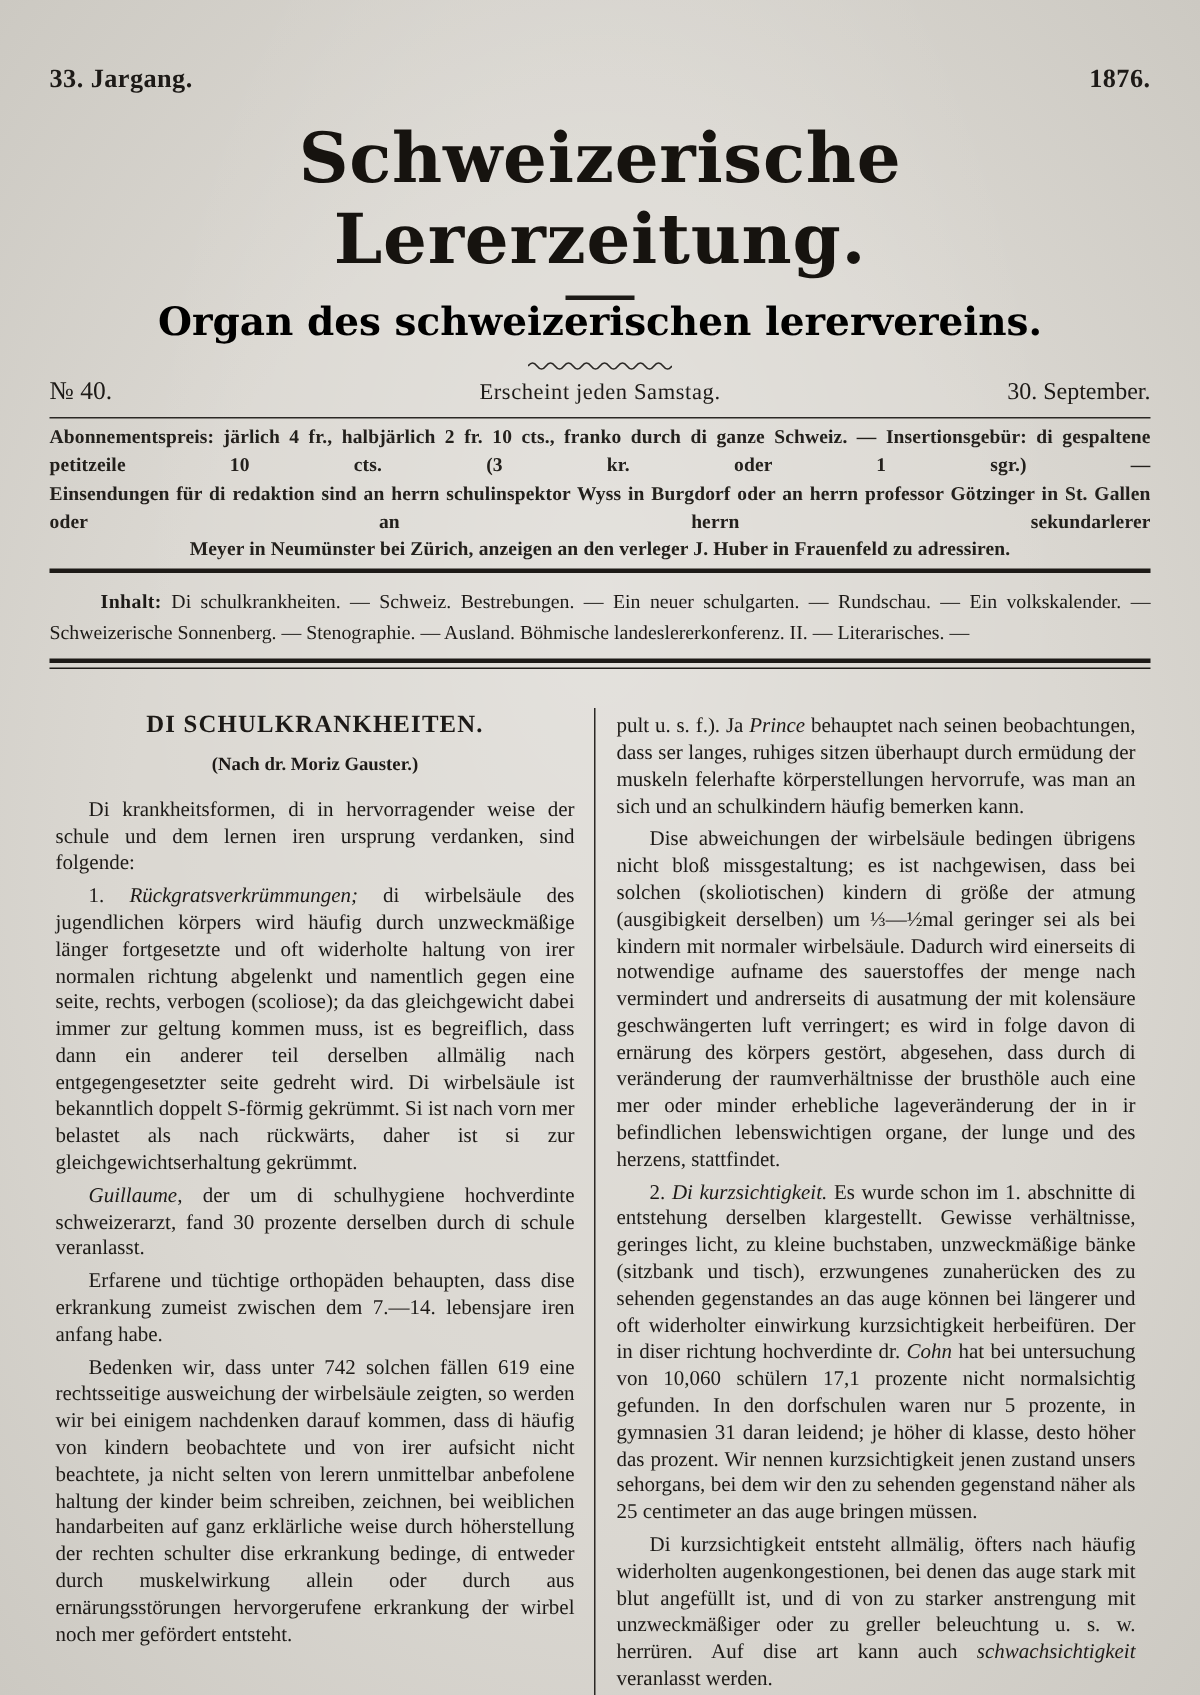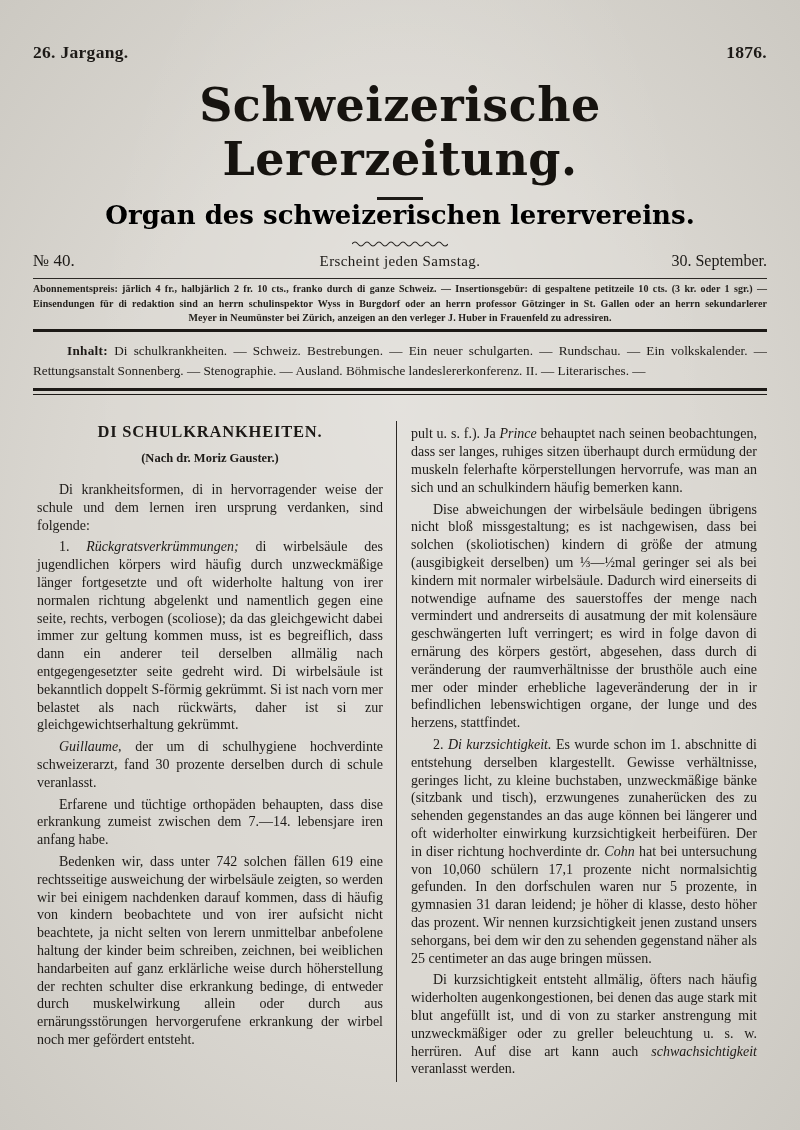--- a/index.html
+++ b/index.html
@@ -29,21 +29,21 @@
     font-size: 26px; color: #000000;
   }
   .wave { display: block; margin: 9px auto 0; }
 
   .issue-row { display: flex; justify-content: space-between; align-items: baseline; margin-top: 3px; font-weight: normal; }
   .issue-number { font-size: 17px; width: 170px; }
   .schedule { font-size: 15px; text-align: center; flex: 1; letter-spacing: .4px; }
   .date { font-size: 16px; width: 170px; text-align: right; }
 
   .rule-thin  { border-top: 1px solid #2b2825; margin-top: 7px; }
-  .imprint { font-size: 10px; font-weight: bold; line-height: 1.45; margin-top: 3px; letter-spacing: .1px; color: #23201c; }
+  .imprint { font-size: 13px; font-weight: bold; line-height: 1.45; margin-top: 3px; letter-spacing: .1px; color: #23201c; }
   .imprint .jl { text-align: justify; text-align-last: justify; }
   .imprint .cl { text-align: center; }
   .rule-thick { border-top: 3px solid #1d1a17; margin-top: 3px; }
 
   .contents { font-size: 13.2px; margin-top: 9px; line-height: 1.55; text-align: justify; text-indent: 34px; }
   .contents .lbl { font-weight: bold; letter-spacing: .3px; }
   .rule-double { margin-top: 7px; height: 3px; border-top: 3px solid #1d1a17; border-bottom: 1px solid #1d1a17; }
 
   
   .columns { display: flex; margin-top: 26px; }
@@ -56,21 +56,21 @@
   p.para { margin: 4px; font-family: Liberation Serif, serif; }
   p.ind { text-indent: 22px; }
   .it { font-style: italic; }
 </style>
 </head>
 <body>
 
 <div class="page">
 
   <div class="mast-row">
-    <span>26. Jargang.</span>
+    <span>33. Jargang.</span>
     <span>1876.</span>
   </div>
 
   <div class="title">Schweizerische Lererzeitung.</div>
   <div class="title-rule"></div>
   <div class="subtitle">Organ des schweizerischen lerervereins.</div>
 
   <svg class="wave" width="96" height="9" viewBox="0 0 96 9">
     <path d="M0,5 q3,-4 6,0 t6,0 t6,0 t6,0 t6,0 t6,0 t6,0 t6,0 t6,0 t6,0 t6,0 t6,0 t6,0 t6,0 t6,0 t6,0" stroke="#2b2825" stroke-width="1.1" fill="none"></path>
   </svg>
@@ -85,21 +85,21 @@
 
   <div class="imprint">
     <div class="jl">Abonnementspreis: järlich 4 fr., halbjärlich 2 fr. 10 cts., franko durch di ganze Schweiz. — Insertionsgebür: di gespaltene petitzeile 10 cts. (3 kr. oder 1 sgr.) —</div>
     <div class="jl">Einsendungen für di redaktion sind an herrn schulinspektor Wyss in Burgdorf oder an herrn professor Götzinger in St. Gallen oder an herrn sekundarlerer</div>
     <div class="cl">Meyer in Neumünster bei Zürich, anzeigen an den verleger J. Huber in Frauenfeld zu adressiren.</div>
   </div>
 
   <div class="rule-thick"></div>
 
   <div class="contents">
-    <span class="lbl">Inhalt:</span><span> Di schulkrankheiten. — Schweiz. Bestrebungen. — Ein neuer schulgarten. — Rundschau. — Ein volkskalender. — Rettungsanstalt Sonnenberg. — Stenographie. — Ausland. Böhmische landeslererkonferenz. II. — Literarisches. —</span>
+    <span class="lbl">Inhalt:</span><span> Di schulkrankheiten. — Schweiz. Bestrebungen. — Ein neuer schulgarten. — Rundschau. — Ein volkskalender. — Schweizerische Sonnenberg. — Stenographie. — Ausland. Böhmische landeslererkonferenz. II. — Literarisches. —</span>
   </div>
 
   <div class="rule-double"></div>
 
   <div class="columns">
     <div class="col col-left">
       <div class="heading">DI SCHULKRANKHEITEN.</div>
       <div class="byline">(Nach dr. Moriz Gauster.)</div>
     <p class="para ind"><span>Di krankheitsformen, di in hervorragender weise der schule und dem lernen iren ursprung verdanken, sind folgende:</span></p>
         <p class="para ind"><span>1. </span><span class="it">Rückgratsverkrümmungen;</span><span> di wirbelsäule des jugendlichen körpers wird häufig durch unzweckmäßige länger fortgesetzte und oft widerholte haltung von irer normalen richtung abgelenkt und namentlich gegen eine seite, rechts, verbogen (scoliose); da das gleichgewicht dabei immer zur geltung kommen muss, ist es begreiflich, dass dann ein anderer teil derselben allmälig nach entgegengesetzter seite gedreht wird. Di wirbelsäule ist bekanntlich doppelt S-förmig gekrümmt. Si ist nach vorn mer belastet als nach rückwärts, daher ist si zur gleichgewichtserhaltung gekrümmt.</span></p>

